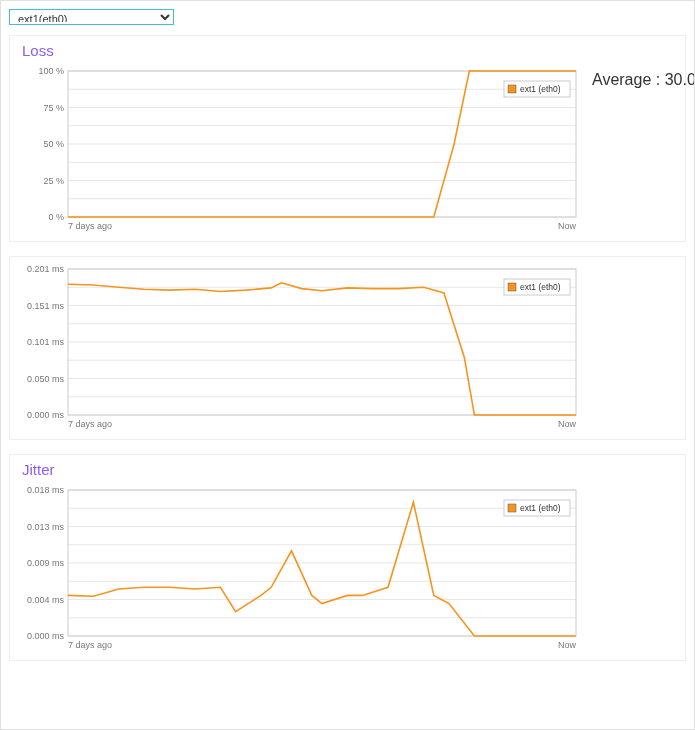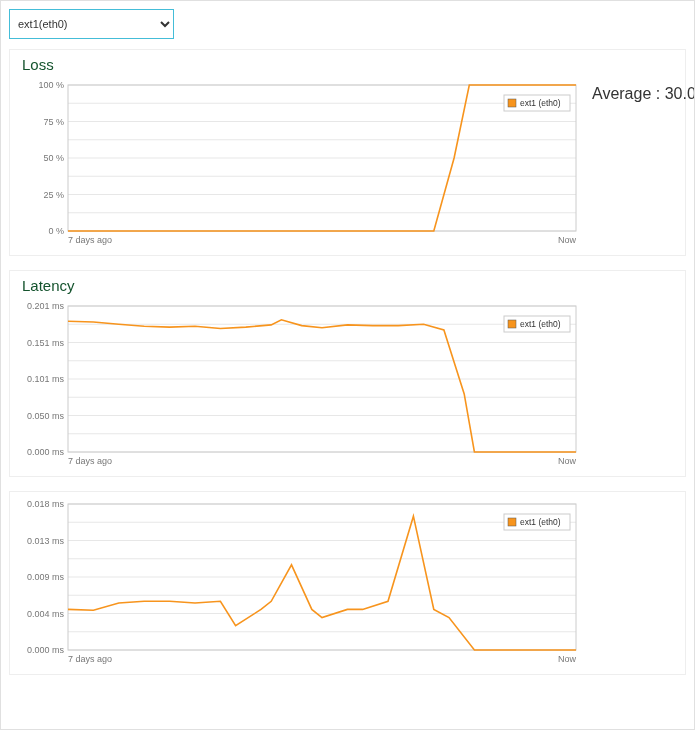--- a/index.html
+++ b/index.html
@@ -7,37 +7,37 @@
       background: #fff;
       font-family: "Segoe UI", Arial, sans-serif;
       color: #555;
       width: 695px;
       height: 730px;
       padding: 8px;
       border: 1px solid #e0e0e0;
     }
     .dropdown {
       width: 165px;
-      height: 30px;
+      height: 16px;
       border: 1px solid #44bdd8;
       background: #fff;
       font-size: 11px;
       color: #333;
       padding: 2px 4px;
       margin-bottom: 10px;
     }
     .chart-wrap {
       border: 1px solid #eee;
       margin-bottom: 14px;
       padding: 6px 6px 6px 12px;
     }
     .chart-title {
       font-size: 15px;
       font-weight: normal;
-      color: #14532d;
+      color: #8b5cf6;
       margin-bottom: 6px;
     }
     .chart-row {
       display: flex;
       gap: 10px;
     }
     .plot {
       position: relative;
       width: 560px;
       height: 170px;
@@ -102,21 +102,20 @@
             <path class="series" d="M46.0 152.0 L350.8 152.0 L411.8 152.0 L432.1 79.0 L447.3 6.0 L457.5 6.0 L554.0 6.0 "></path>
             <rect class="legend-box" x="482" y="16" width="66" height="16"></rect>
             <rect class="legend-swatch" x="486" y="20" width="8" height="8"></rect>
             <text class="legend-text" x="498" y="27">ext1 (eth0)</text>
           </svg>
         </div>
         <div class="avg-col"><span>Average :  </span><span>30.000 %</span></div>
       </div>
     </div>
     <div class="chart-wrap">
-      <div class="chart-title">Latency</div>
       <div class="chart-row">
         <div class="plot">
           <svg width="560" height="170" xmlns="http://www.w3.org/2000/svg">
             <line class="gridline" x1="46" y1="6" x2="554" y2="6"></line>
             <line class="gridline" x1="46" y1="24.25" x2="554" y2="24.25"></line>
             <line class="gridline" x1="46" y1="42.5" x2="554" y2="42.5"></line>
             <line class="gridline" x1="46" y1="60.75" x2="554" y2="60.75"></line>
             <line class="gridline" x1="46" y1="79" x2="554" y2="79"></line>
             <line class="gridline" x1="46" y1="97.25" x2="554" y2="97.25"></line>
             <line class="gridline" x1="46" y1="115.5" x2="554" y2="115.5"></line>
@@ -136,20 +135,21 @@
             </g>
             <path class="series" d="M46.0 21.3 L71.4 22.0 L96.8 24.2 L122.2 26.3 L147.6 27.1 L173.0 26.3 L198.4 28.5 L223.8 27.1 L249.2 24.9 L259.4 19.8 L279.7 25.6 L300.0 27.8 L325.4 24.9 L350.8 25.6 L376.2 25.6 L401.6 24.2 L421.9 30.0 L442.2 93.9 L452.4 152.0 L554.0 152.0 "></path>
             <rect class="legend-box" x="482" y="16" width="66" height="16"></rect>
             <rect class="legend-swatch" x="486" y="20" width="8" height="8"></rect>
             <text class="legend-text" x="498" y="27">ext1 (eth0)</text>
           </svg>
         </div>
       </div>
     </div>
     <div class="chart-wrap">
+      <div class="chart-title">Jitter</div>
       <div class="chart-row">
         <div class="plot">
           <svg width="560" height="170" xmlns="http://www.w3.org/2000/svg">
             <line class="gridline" x1="46" y1="6" x2="554" y2="6"></line>
             <line class="gridline" x1="46" y1="24.25" x2="554" y2="24.25"></line>
             <line class="gridline" x1="46" y1="42.5" x2="554" y2="42.5"></line>
             <line class="gridline" x1="46" y1="60.75" x2="554" y2="60.75"></line>
             <line class="gridline" x1="46" y1="79" x2="554" y2="79"></line>
             <line class="gridline" x1="46" y1="97.25" x2="554" y2="97.25"></line>
             <line class="gridline" x1="46" y1="115.5" x2="554" y2="115.5"></line>

